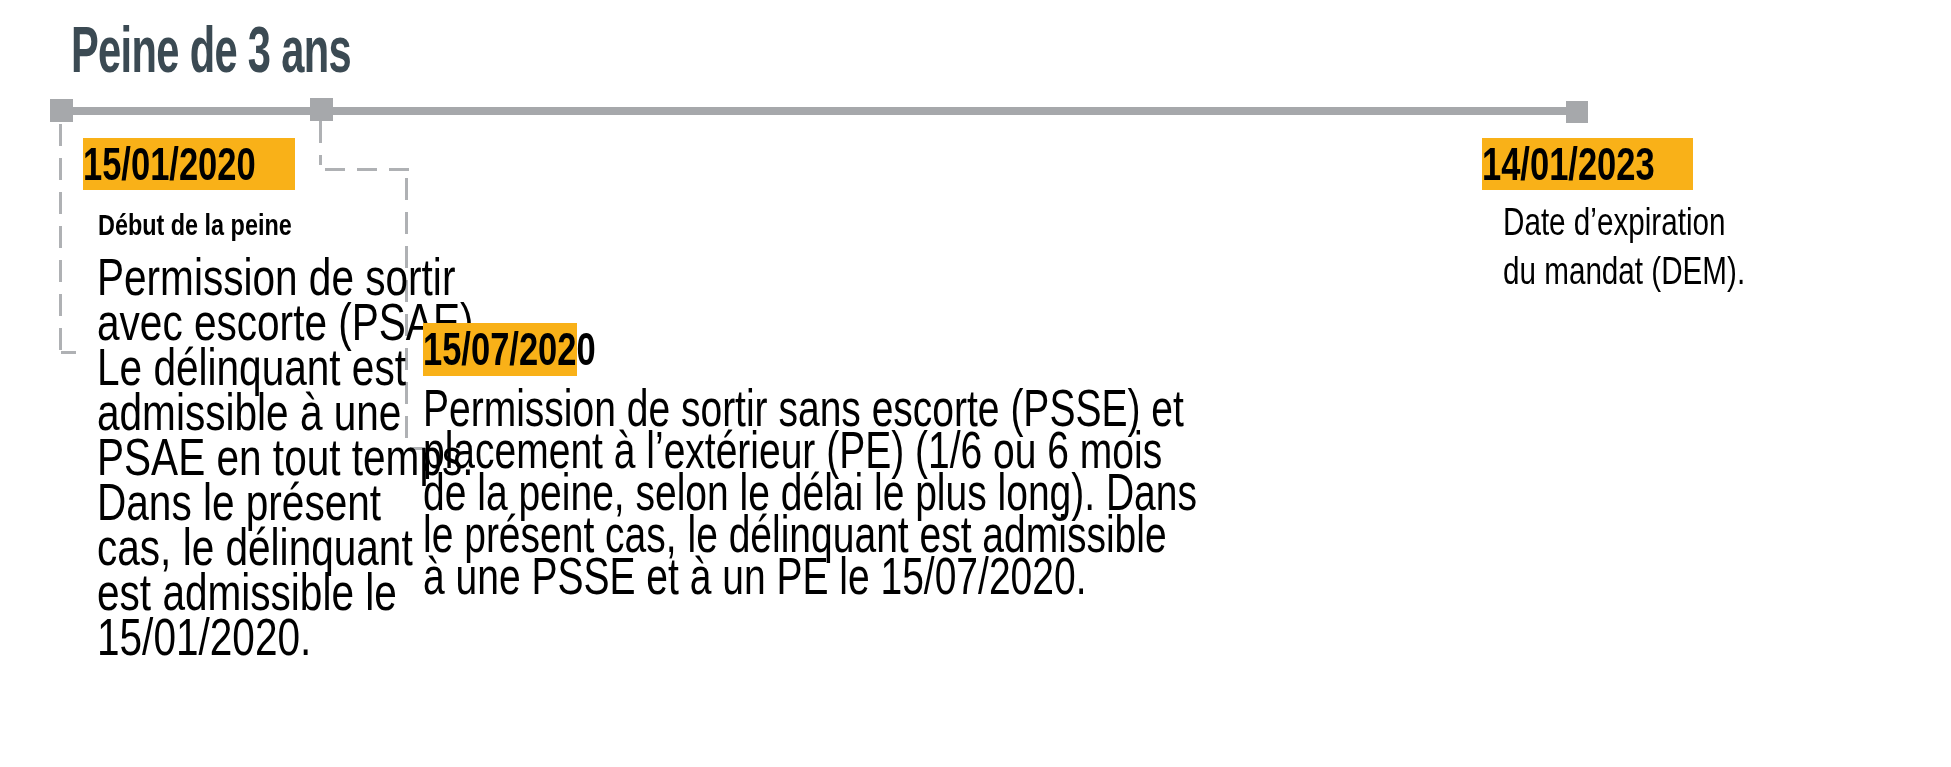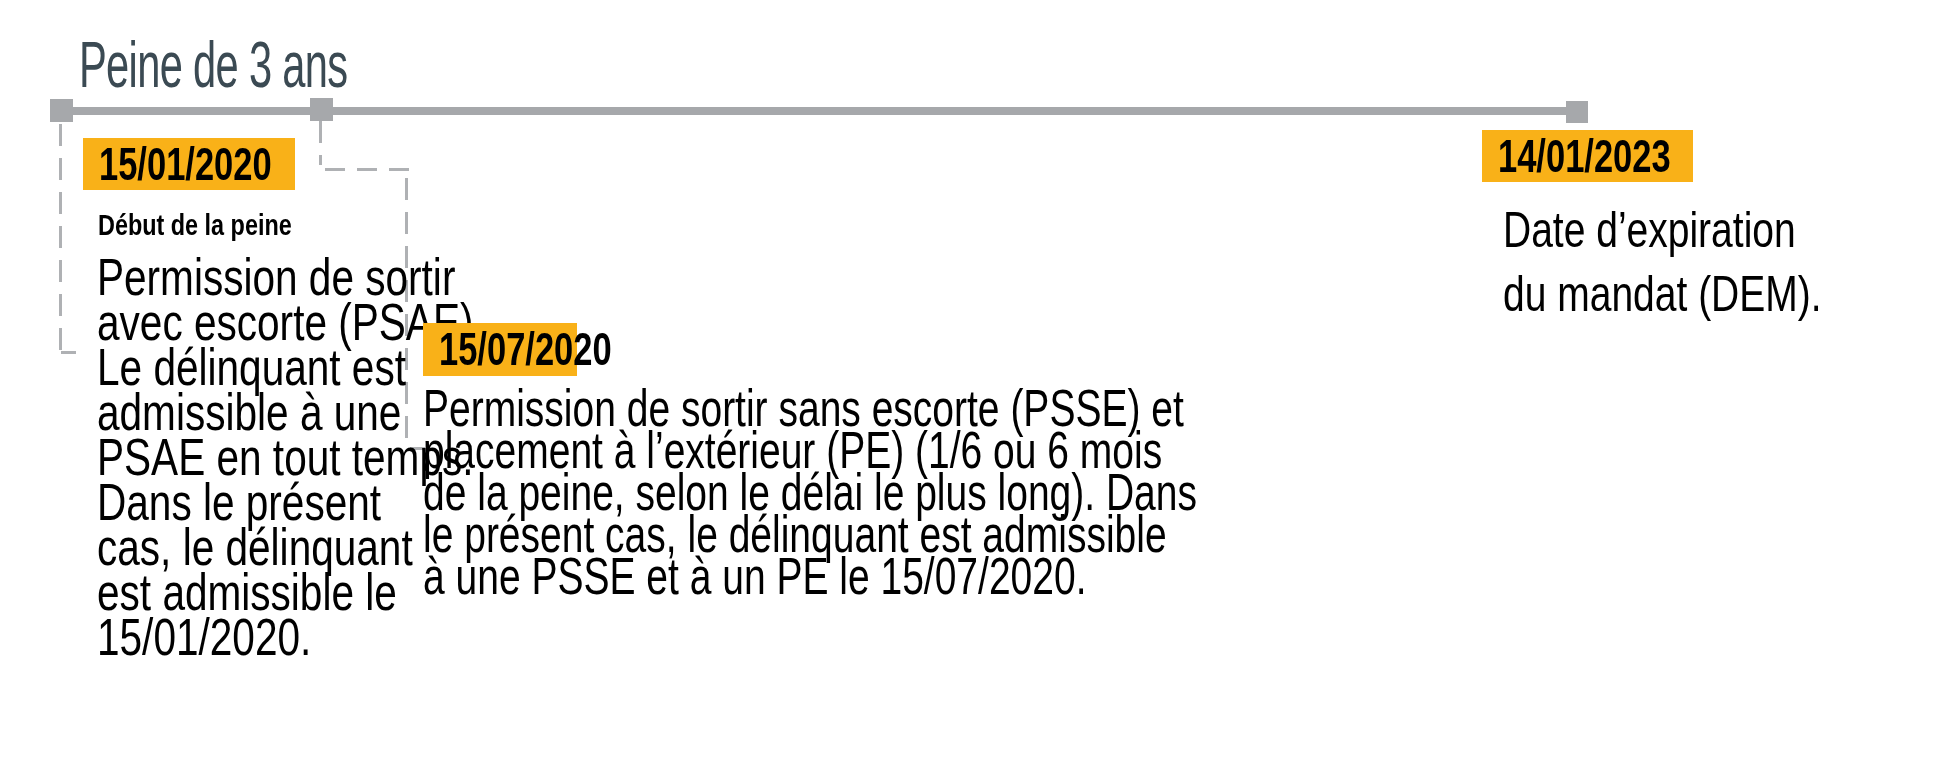--- a/index.html
+++ b/index.html
@@ -21,25 +21,24 @@
   }
   .abs { position: absolute; }
 
   
   .cx65, .cx75, .cx78 { display: inline-block; transform-origin: 0 0; white-space: pre-line; }
   .cx65 { transform: scaleX(0.65); }
   .cx75 { transform: scaleX(0.75); }
   .cx78 { transform: scaleX(0.78); }
 
   .page-title {
-    left: 79px; top: 18px;
-    font-size: 64px; font-weight: normal; line-height: 64px;
+    left: 71px; top: 18px;
+    font-size: 64px; font-weight: bold; line-height: 64px;
     color: var(--title-color);
     letter-spacing: -1px;
-    margin-top: 15px;
   }
 
   .timeline-bar {
     left: 60px; top: 107px; width: 1518px; height: 8px;
     background: var(--timeline-gray);
   }
   .timeline-marker {
     width: 23px; height: 23px;
     background: var(--timeline-gray);
   }
@@ -63,36 +62,35 @@
 
   .conn2-v1   { left: 319px; top: 121px; height: 44px; }
   .conn2-h    { left: 325px; top: 168px; width: 86px; }
   .conn2-v2   { left: 405px; top: 178px; height: 268px; }
   .conn2-tick { left: 410px; top: 447px; }
 
   .date-badge {
     background: var(--orange);
     line-height: 52px;
     font-size: 46px; font-weight: bold;
-    padding-left: 16px;
     overflow: visible; white-space: nowrap;
   }
   .badge-1 { left: 83px;   top: 138px; width: 212px; height: 52px; }
   .badge-2 { left: 423px;  top: 323px; width: 154px; height: 53px; }
-  .badge-3 { left: 1482px; top: 130px; width: 211px; height: 52px; text-align: center; }
+  .badge-3 { left: 1482px; top: 138px; width: 211px; height: 52px; text-align: center; }
 
   .event-heading {
     left: 98px; top: 202px;
     font-size: 30px; font-weight: bold; line-height: 45px;
     white-space: nowrap;
   }
   .event-body { white-space: nowrap; }
   .body-1 { left: 97px;   top: 255px; font-size: 52px; line-height: 45px; }
   .body-2 { left: 423px;  top: 387px; font-size: 52px; line-height: 42px; }
-  .body-3 { left: 1503px; top: 198px; font-size: 50px; line-height: 64px; }
+  .body-3 { left: 1503px; top: 198px; font-size: 38px; line-height: 49px; }
 </style>
 </head>
 <body>
 
 <h1 class="abs page-title"><span class="cx65">Peine de 3 ans</span></h1>
 
 <div class="abs timeline-bar"></div>
 <div class="abs timeline-marker marker-start"></div>
 <div class="abs timeline-marker marker-mid"></div>
 <div class="abs timeline-marker marker-end"></div>

